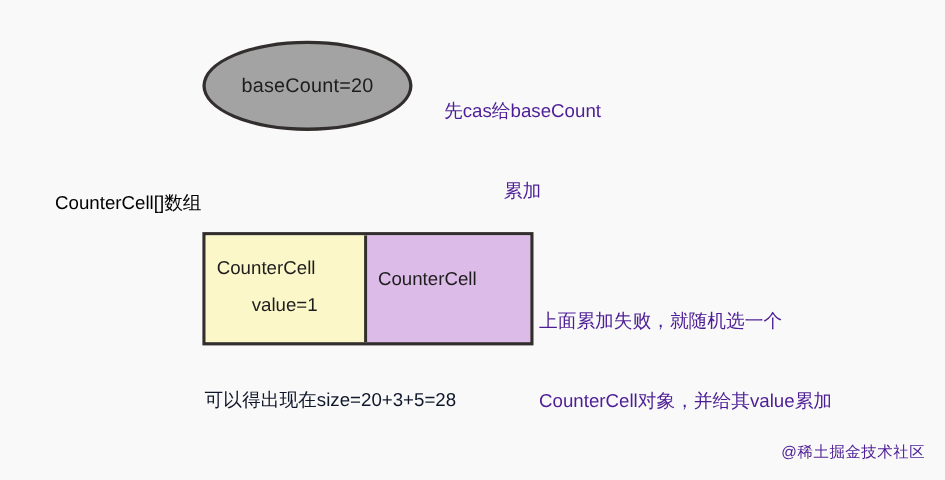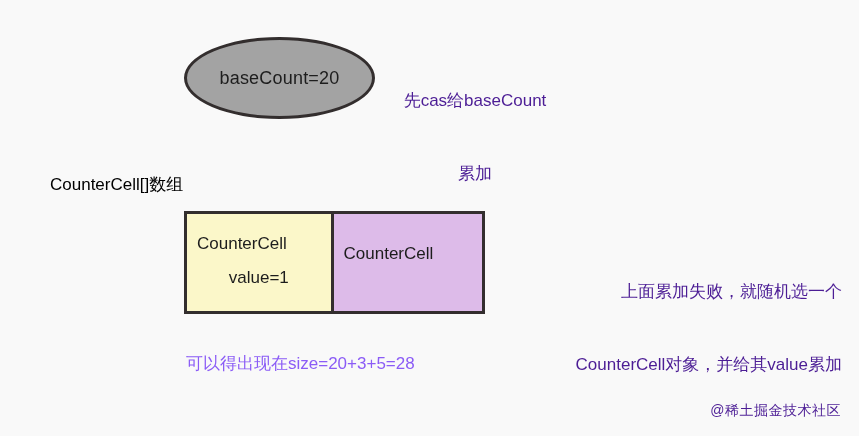--- a/index.html
+++ b/index.html
@@ -56,21 +56,21 @@
     left: 378px;
     top: 41px;
     width: 194px;
     font-size: 17px;
   }
   .annotation-right {
     left: 490px;
     top: 232px;
     width: 352px;
     font-size: 17px;
-    text-align: right;
+    text-align: left;
   }
 
   
   .array-caption {
     position: absolute;
     left: 50px;
     top: 173px;
     font-size: 17px;
     color: #000000;
     white-space: nowrap;
@@ -115,21 +115,21 @@
     text-align: center;
     white-space: nowrap;
   }
 
   
   .result-text {
     position: absolute;
     left: 186px;
     top: 352px;
     font-size: 17px;
-    color: #8b5cf6;
+    color: #0f172a;
     white-space: nowrap;
   }
 
   
   .watermark {
     position: absolute;
     right: 18px;
     bottom: 16px;
     font-size: 14px;
     color: #4c1d95;

